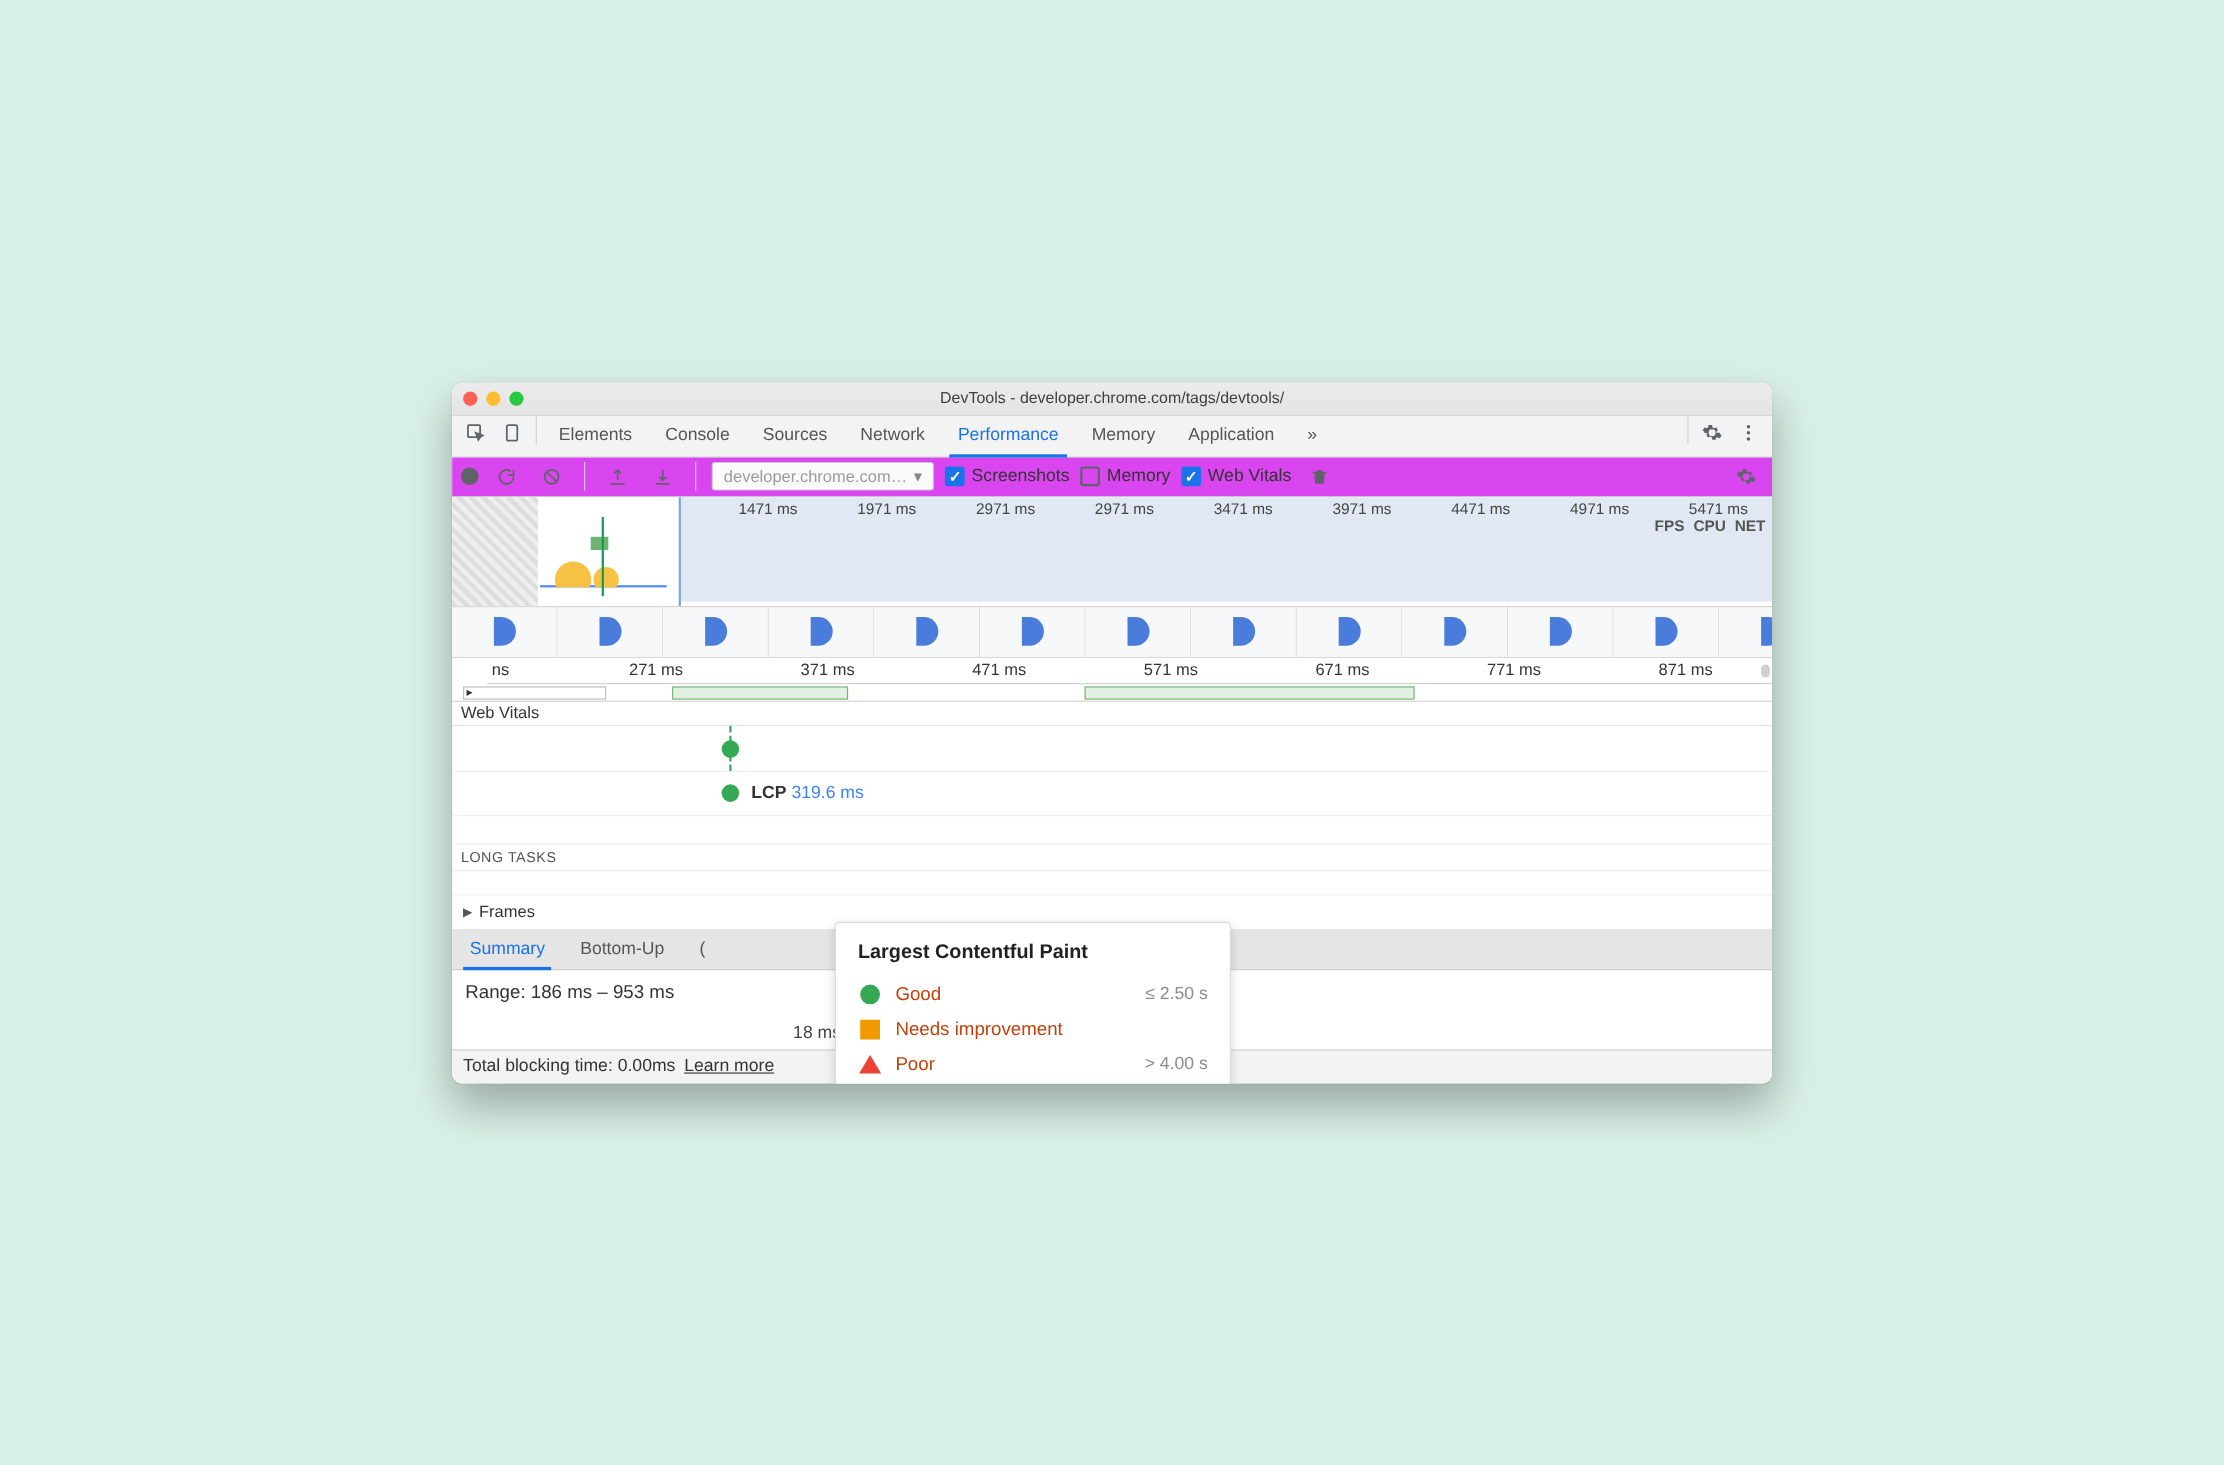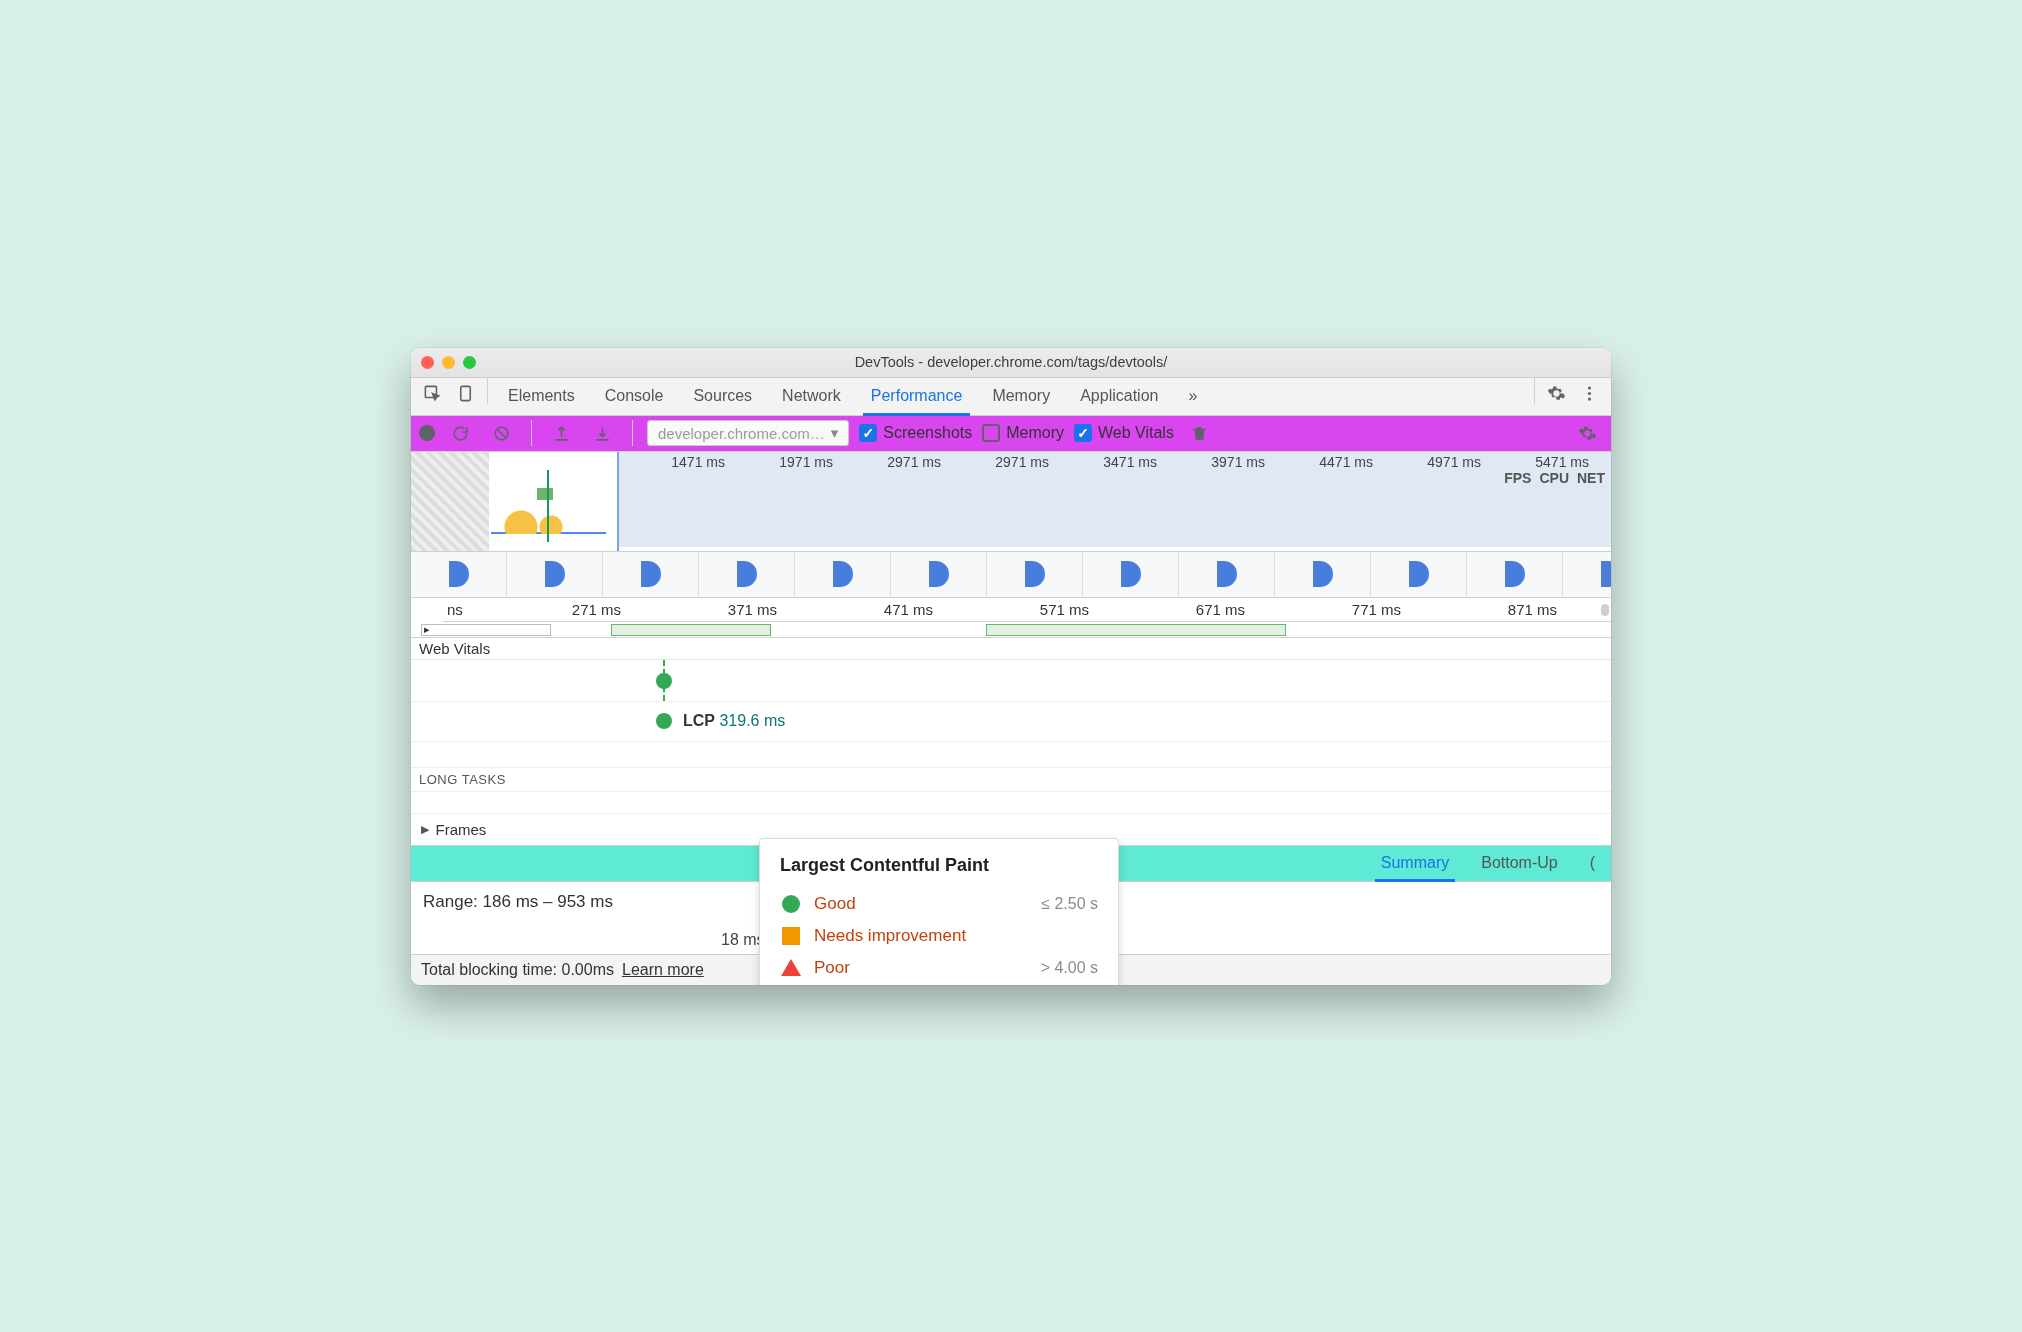--- a/index.html
+++ b/index.html
@@ -98,26 +98,26 @@
   .b1{left:10px;width:130px;border-color:#bbb;}
   .b2{left:200px;width:160px;border-color:#6eb36e;background:#e1f0e1;}
   .b3{left:575px;width:300px;border-color:#6eb36e;background:#e1f0e1;}
   
   .wv-label{padding:2px 8px;font-size:15px;color:#333;border-bottom:1px solid #e3e3e3;}
   .wv-row{height:42px;border-bottom:1px solid #eee;position:relative;}
   .marker-line{position:absolute;left:252px;top:0;bottom:0;border-left:2px dashed #34a853;}
   .marker-dot{position:absolute;width:16px;height:16px;border-radius:50%;background:#34a853;left:245px;top:13px;}
   .lcp-text{position:absolute;left:272px;top:10px;font-size:16px;}
   .lcp-text b{color:#333;font-weight:600;}
-  .lcp-text .val{color:#0f766e;margin-top:29px;}
+  .lcp-text .val{color:#3b82f6;margin-top:29px;}
   .long-label{padding:4px 8px;font-size:13px;letter-spacing:.5px;color:#555;border-bottom:1px solid #eee;}
   .frames-row{height:32px;border-bottom:1px solid #cfcfcf;display:flex;align-items:center;padding-left:10px;font-size:15px;color:#333;}
   .frames-row .tri{margin-right:6px;color:#555;font-size:11px;}
   
-  .sum-tabs{display:flex;height:36px;border-bottom:1px solid #cfcfcf;background:#5eead4;justify-content:flex-end;}
+  .sum-tabs{display:flex;height:36px;border-bottom:1px solid #cfcfcf;background:#e5e5e5;}
   .sum-tab{padding:0 16px;display:flex;align-items:center;font-size:16px;color:#555;cursor:pointer;position:relative;}
   .sum-tab.active{color:#1a73e8;}
   .sum-tab.active::after{content:"";position:absolute;left:10px;right:10px;bottom:-1px;height:3px;background:#1a73e8;}
   
   .range{padding:10px 12px;font-size:17px;color:#333;}
   .loading{display:flex;align-items:center;gap:14px;padding:8px 0 4px 310px;font-size:16px;color:#444;}
   .loading .sq{width:20px;height:20px;background:#8fa8e8;}
   
   .footer{border-top:1px solid #cfcfcf;background:#f3f3f3;padding:6px 10px;font-size:16px;color:#333;display:flex;gap:8px;}
   .footer .link{color:#333;text-decoration:underline;cursor:pointer;}

